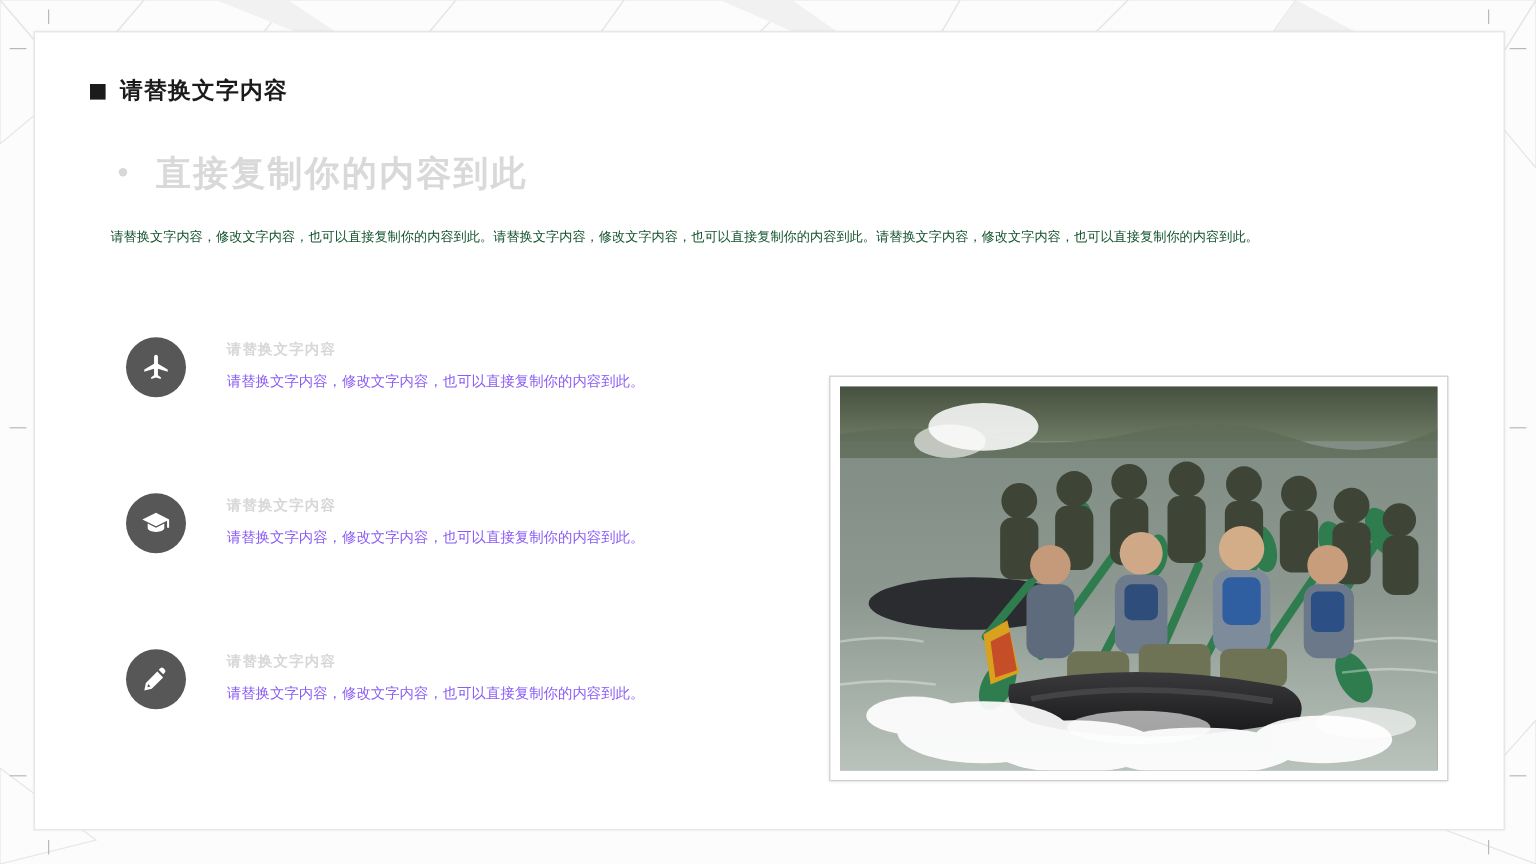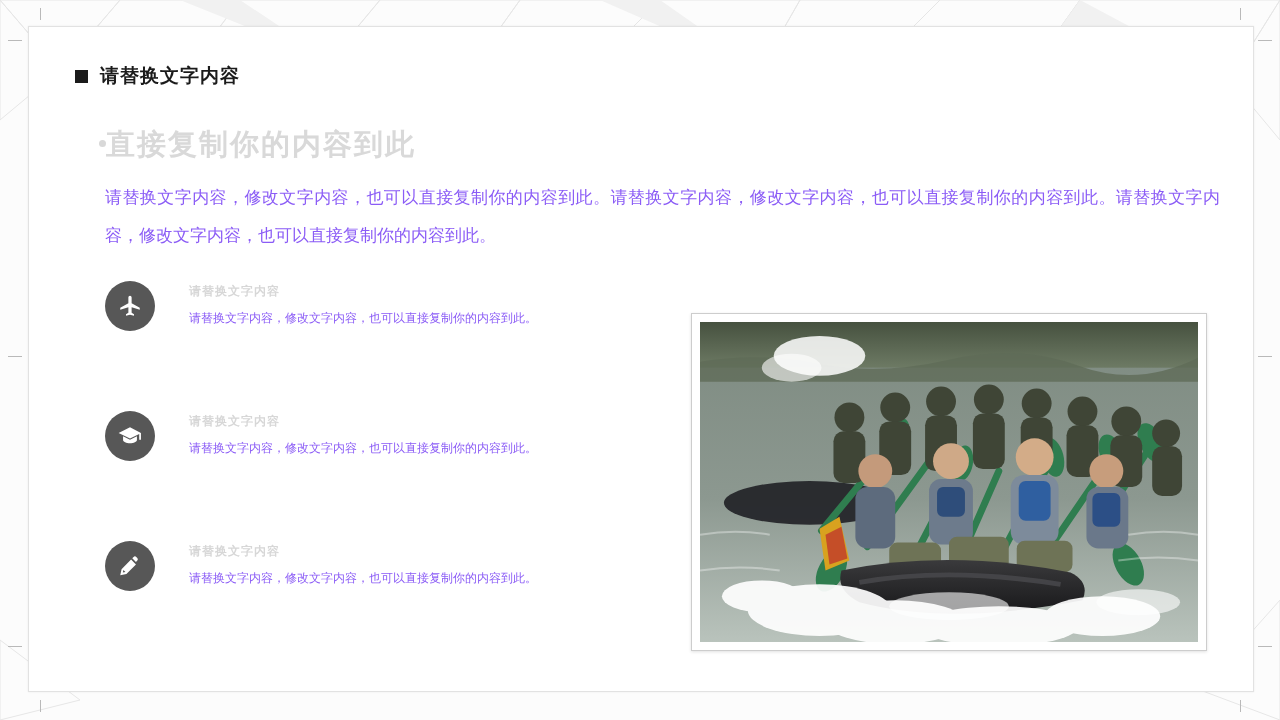--- a/index.html
+++ b/index.html
@@ -64,45 +64,46 @@
     letter-spacing: 1px;
   }
 
   
   .ghost-title-row {
     position: absolute;
     left: 70px;
     top: 98px;
     display: flex;
     align-items: center;
+    gap: 24px;
   }
   .ghost-dot {
     width: 7px;
     height: 7px;
     border-radius: 50%;
     background: #d8d8d8;
     display: inline-block;
     margin-bottom: 4px;
   }
   .ghost-title {
     font-size: 29px;
     font-weight: bold;
     color: #d9d9d9;
     letter-spacing: 2px;
   }
 
   
   .body-para {
     position: absolute;
-    left: 76px;
+    left: 63px;
     top: 152px;
     width: 1115px;
-    font-size: 17px;
+    font-size: 11px;
     line-height: 38px;
-    color: #8b5cf6;
+    color: #14532d;
     text-align: justify;
   }
 
   
   .features {
     position: absolute;
     left: 76px;
     top: 252px;
     width: 520px;
   }

